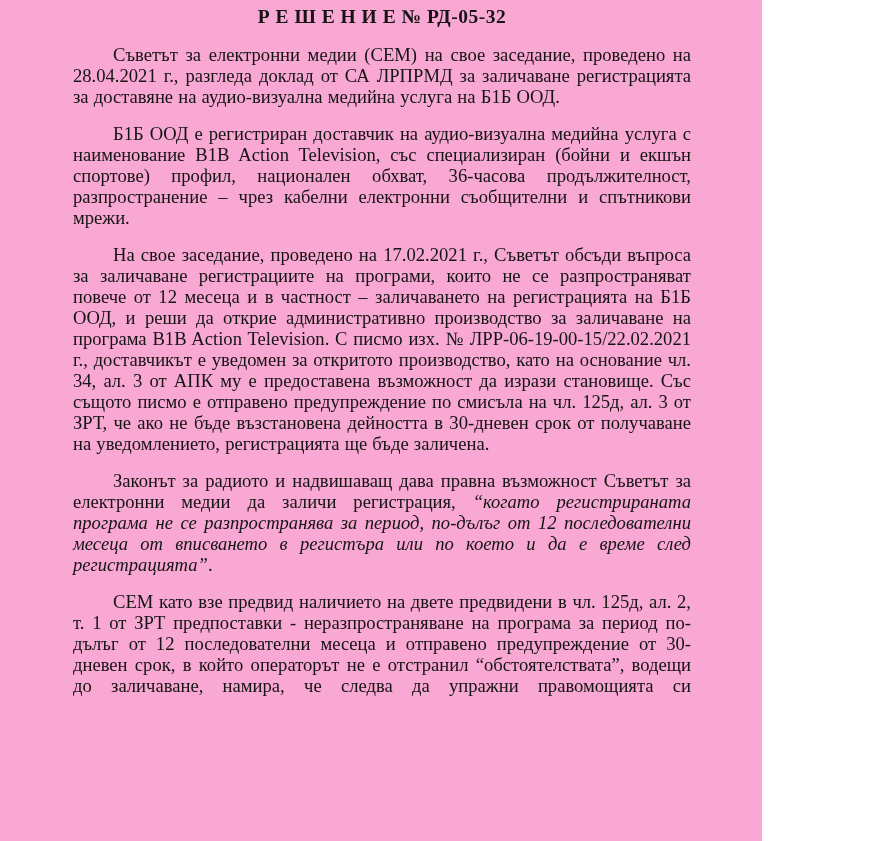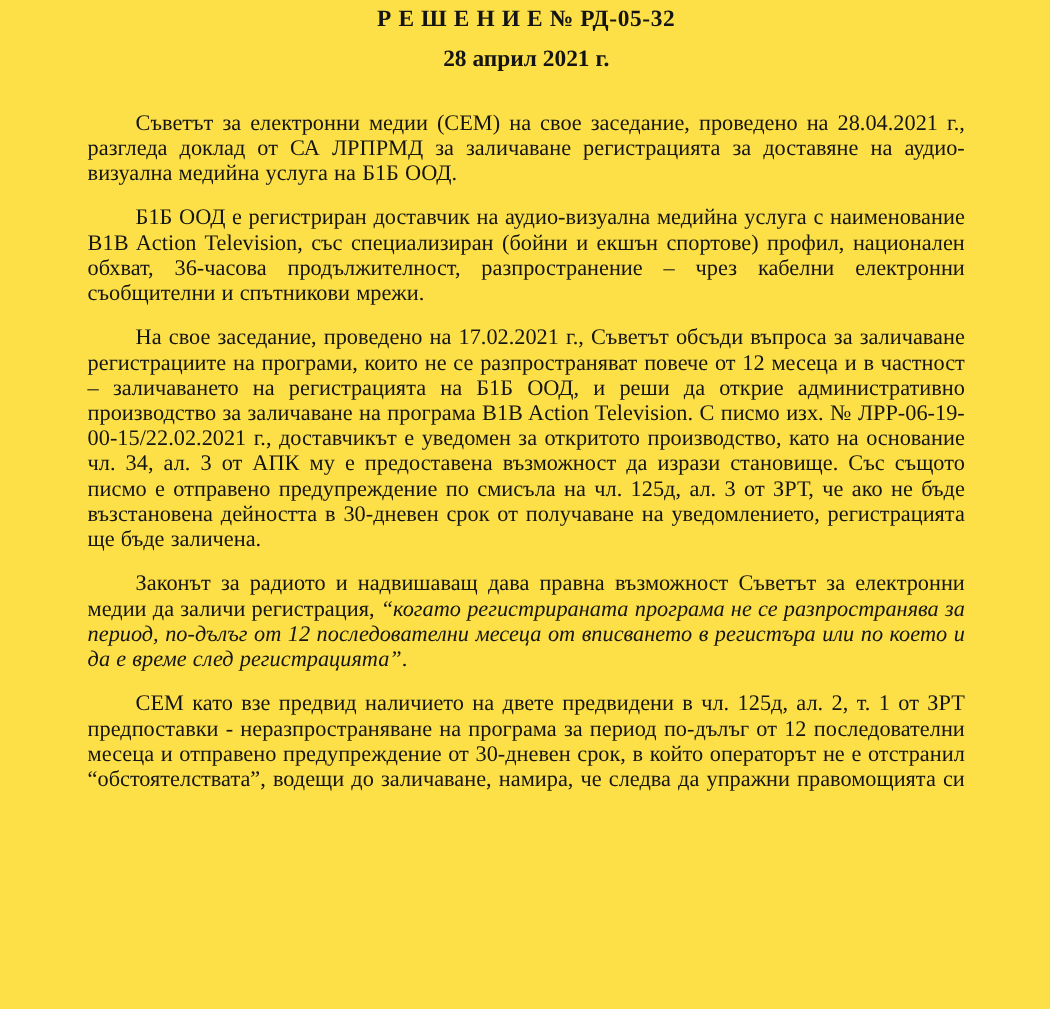--- a/index.html
+++ b/index.html
@@ -9,24 +9,24 @@
   }
   body {
     width: 875px;
     height: 841px;
     overflow: hidden;
     font-family: "Liberation Serif", "DejaVu Serif", serif;
     color: #141414;
   }
   .page {
     box-sizing: border-box;
-    width: 875px;
+    width: 762px;
     height: 841px;
     padding: 6px 55px 0 57px;
-    background: #fde047;
+    background: #f9a8d4;
   }
   .doc-title {
     text-align: center;
     font-weight: bold;
     font-size: 19.5px;
     line-height: 22px;
     margin: 0 0 11px 0;
     letter-spacing: 0.5px;
   }
   .doc-date {
@@ -51,21 +51,20 @@
     text-align-last: justify;
   }
 </style>
 </head>
 <body>
 
 <div class="page">
 
   <div class="doc-title">Р Е Ш Е Н И Е № РД-05-32</div>
 
-  <div class="doc-date">28 април 2021 г.</div>
 
   <div class="doc-body">
 
     <p>Съветът за електронни медии (СЕМ) на свое заседание, проведено на 28.04.2021 г., разгледа доклад от СА ЛРПРМД за заличаване регистрацията за доставяне на аудио-визуална медийна услуга на Б1Б ООД.</p>
 
 
     <p>Б1Б ООД е регистриран доставчик на аудио-визуална медийна услуга с наименование B1B Action Television, със специализиран (бойни и екшън спортове) профил, национален обхват, 36-часова продължителност, разпространение – чрез кабелни електронни съобщителни и спътникови мрежи.</p>
 
     <p>На свое заседание, проведено на 17.02.2021 г., Съветът обсъди въпроса за заличаване регистрациите на програми, които не се разпространяват повече от 12 месеца и в частност – заличаването на регистрацията на Б1Б ООД, и реши да открие административно производство за заличаване на програма B1B Action Television. С писмо изх. № ЛРР-06-19-00-15/22.02.2021 г., доставчикът е уведомен за откритото производство, като на основание чл. 34, ал. 3 от АПК му е предоставена възможност да изрази становище. Със същото писмо е отправено предупреждение по смисъла на чл. 125д, ал. 3 от ЗРТ, че ако не бъде възстановена дейността в 30-дневен срок от получаване на уведомлението, регистрацията ще бъде заличена.</p>
 

